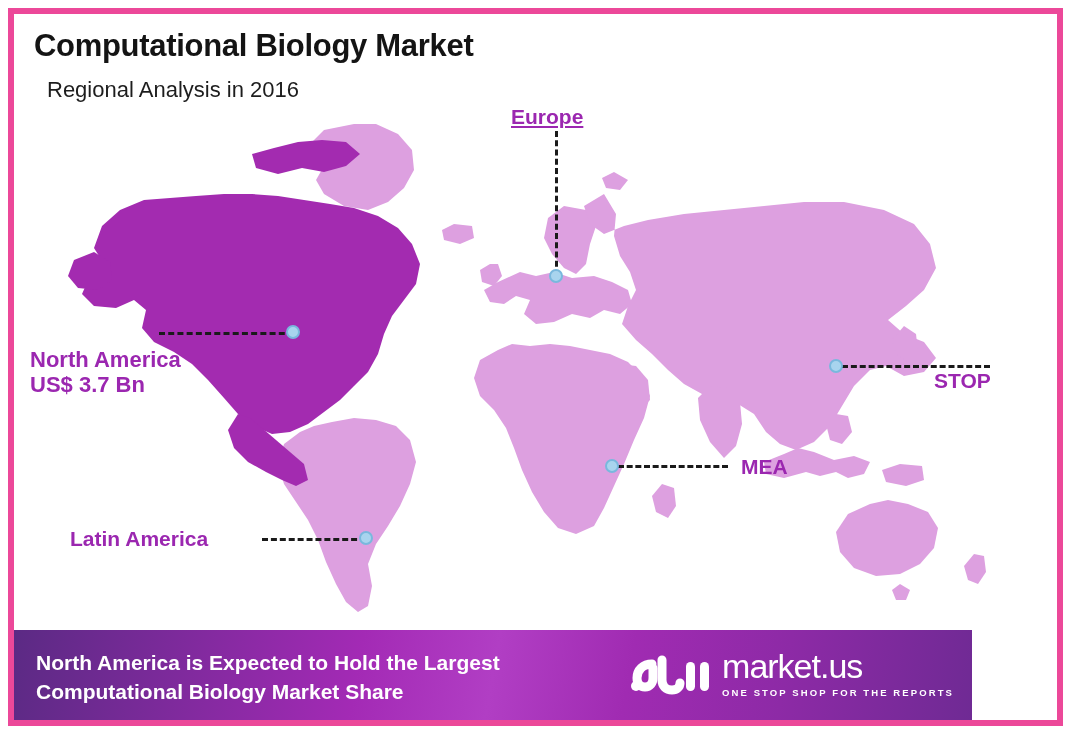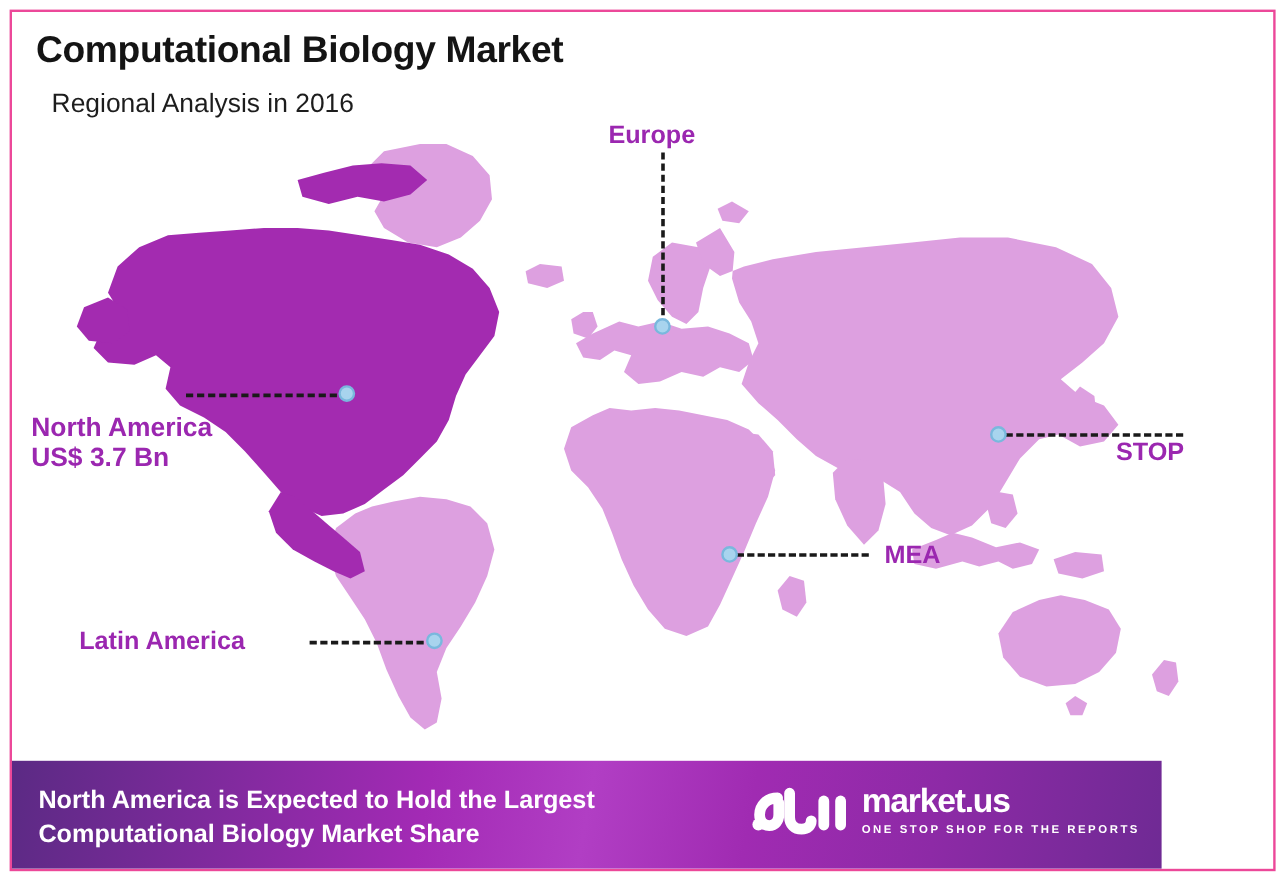--- a/index.html
+++ b/index.html
@@ -13,21 +13,21 @@
     font-family: "Liberation Sans", sans-serif;
     overflow: hidden;
   }
   .infographic {
     position: absolute;
     left: 8px;
     top: 8px;
     width: 1055px;
     height: 718px;
     box-sizing: border-box;
-    border: 2px solid #ec4899;
+    border: 6px solid #ec4899;
     background: #ffffff;
     overflow: hidden;
   }
   .header {
     position: absolute;
     left: 0; top: 0;
     width: 100%;
   }
   .title {
     position: absolute;
@@ -132,22 +132,22 @@
   }
   .logo-mark { display: block; }
   .logo-text-wrap {
     display: flex;
     flex-direction: column;
     align-items: flex-start;
     margin-top: 2px;
   }
   .logo-word {
     color: #ffffff;
-    font-size: 28px;
-    font-weight: bold;
+    font-size: 34px;
+    font-weight: normal;
     letter-spacing: -1px;
     line-height: 1;
   }
   .logo-tag {
     color: #ffffff;
     font-size: 9.5px;
     font-weight: bold;
     letter-spacing: 2.1px;
     margin-top: 4px;
     white-space: nowrap;
@@ -215,21 +215,21 @@
 
       <div class="dash-h" style="left:145px; top:318px; width:135px;"></div>
       <div class="marker" style="left:272px; top:311px;"></div>
       <div class="region-label big" style="left:16px; top:334px;">
         <span>North America</span><br>
         <span>US$ 3.7 Bn</span>
       </div>
 
       <div class="dash-v" style="left:541px; top:117px; height:145px;"></div>
       <div class="marker" style="left:535px; top:255px;"></div>
-      <div class="region-label med" style="left:497px; top:91px;">
+      <div class="region-label med" style="left:497px; top:91px;text-decoration:underline;">
         <span>Europe</span>
       </div>
 
       <div class="dash-h" style="left:828px; top:351px; width:148px;"></div>
       <div class="marker" style="left:815px; top:345px;"></div>
       <div class="region-label med" style="left:920px; top:355px;">
         <span>STOP</span>
       </div>
 
       <div class="dash-h" style="left:604px; top:451px; width:110px;"></div>

